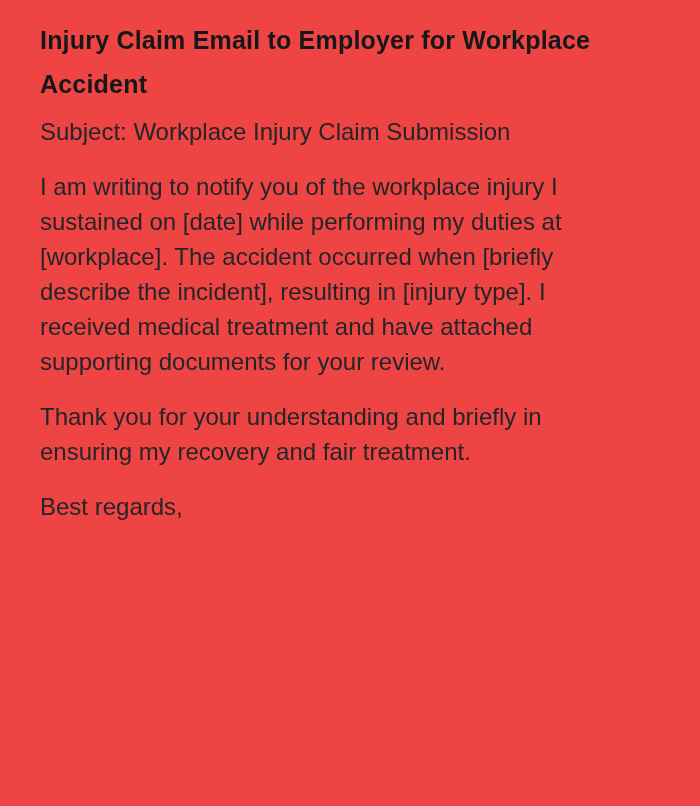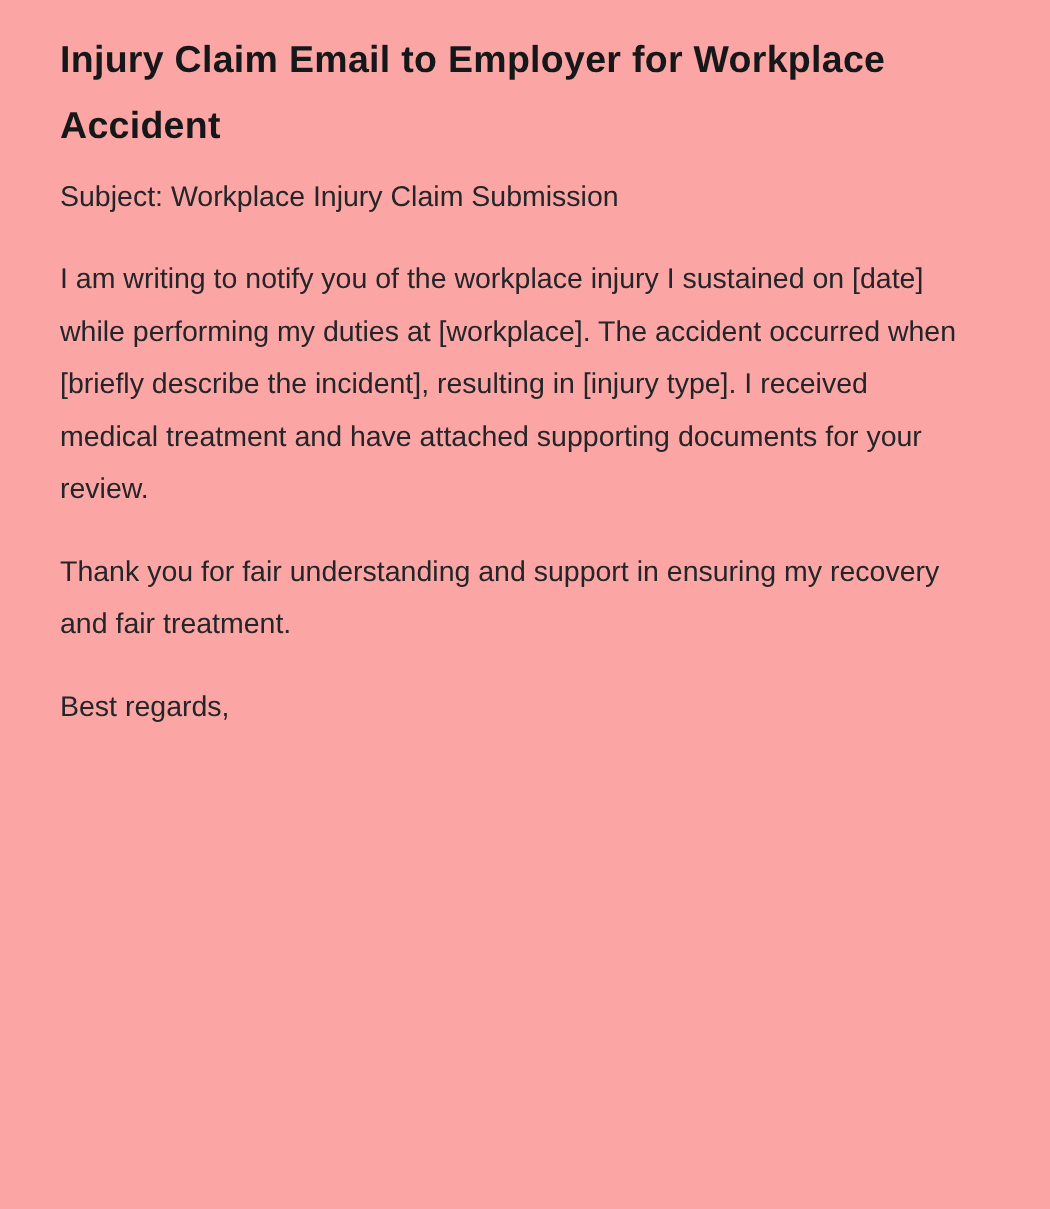--- a/index.html
+++ b/index.html
@@ -4,55 +4,55 @@
 <style>
   html, body {
     margin: 0;
     padding: 0;
     background: #ffffff;
   }
   .page {
     width: 700px;
     height: 806px;
     box-sizing: border-box;
-    background: #fca5a5;
+    background: #ef4444;
     padding: 18px 60px 0 40px;
     overflow: hidden;
     font-family: "Liberation Sans", "DejaVu Sans", sans-serif;
   }
   .doc-title {
     margin: 0;
     max-width: 600px;
     font-size: 25px;
     line-height: 44px;
     font-weight: 700;
     letter-spacing: 0.2px;
     color: #161719;
   }
   .doc-p {
     margin: 20px 0 0 0;
     max-width: 600px;
-    font-size: 19px;
+    font-size: 24px;
     line-height: 35px;
     font-weight: 400;
     color: #232528;
   }
   .doc-p.subject-line {
     margin-top: 8px;
   }
 </style>
 </head>
 <body>
 
 <div class="page">
   <h1 class="doc-title">Injury Claim Email to Employer for Workplace Accident</h1>
 
   <p class="doc-p subject-line">Subject: Workplace Injury Claim Submission</p>
 
 
   <p class="doc-p">I am writing to notify you of the workplace injury I sustained on [date] while performing my duties at [workplace]. The accident occurred when [briefly describe the incident], resulting in [injury type]. I received medical treatment and have attached supporting documents for your review.</p>
 
 
-  <p class="doc-p">Thank you for fair understanding and support in ensuring my recovery and fair treatment.</p>
+  <p class="doc-p">Thank you for your understanding and briefly in ensuring my recovery and fair treatment.</p>
 
   <p class="doc-p">Best regards,</p>
 
 </div>
 
 </body></html>

